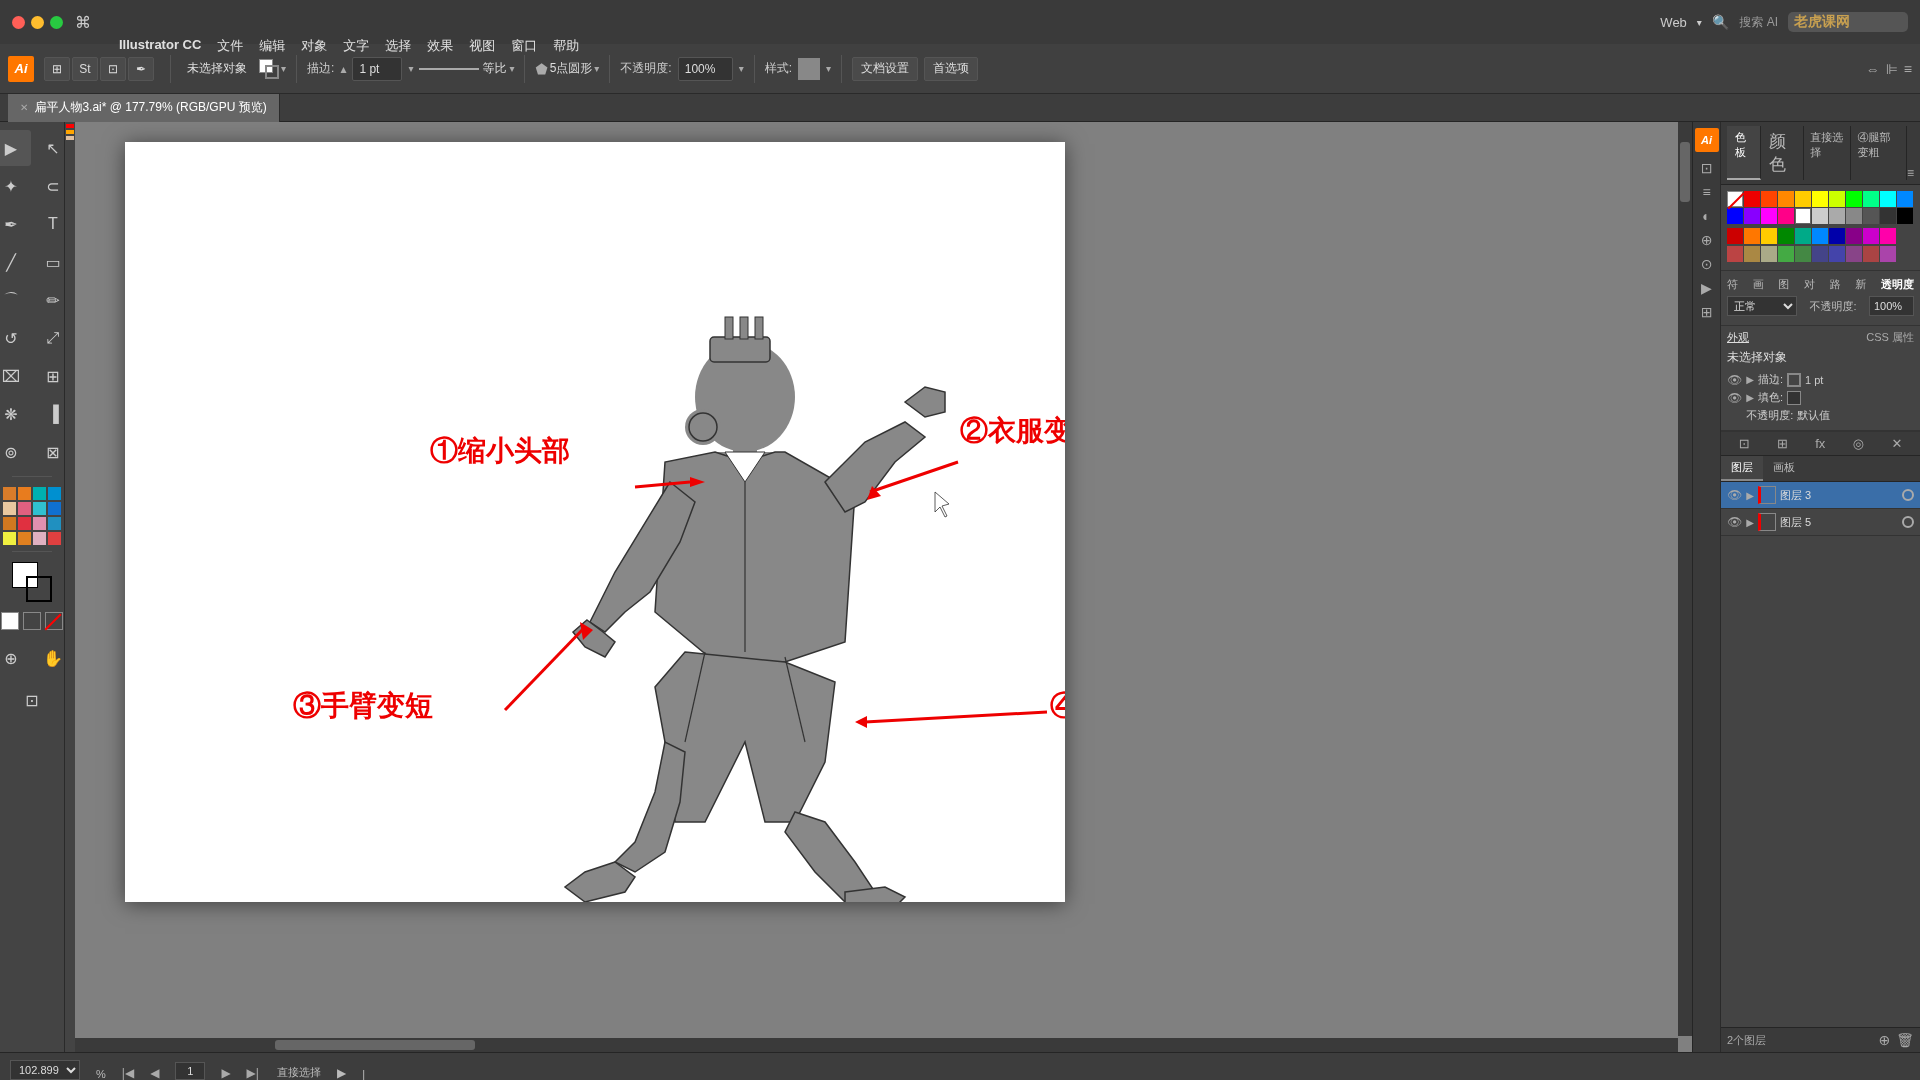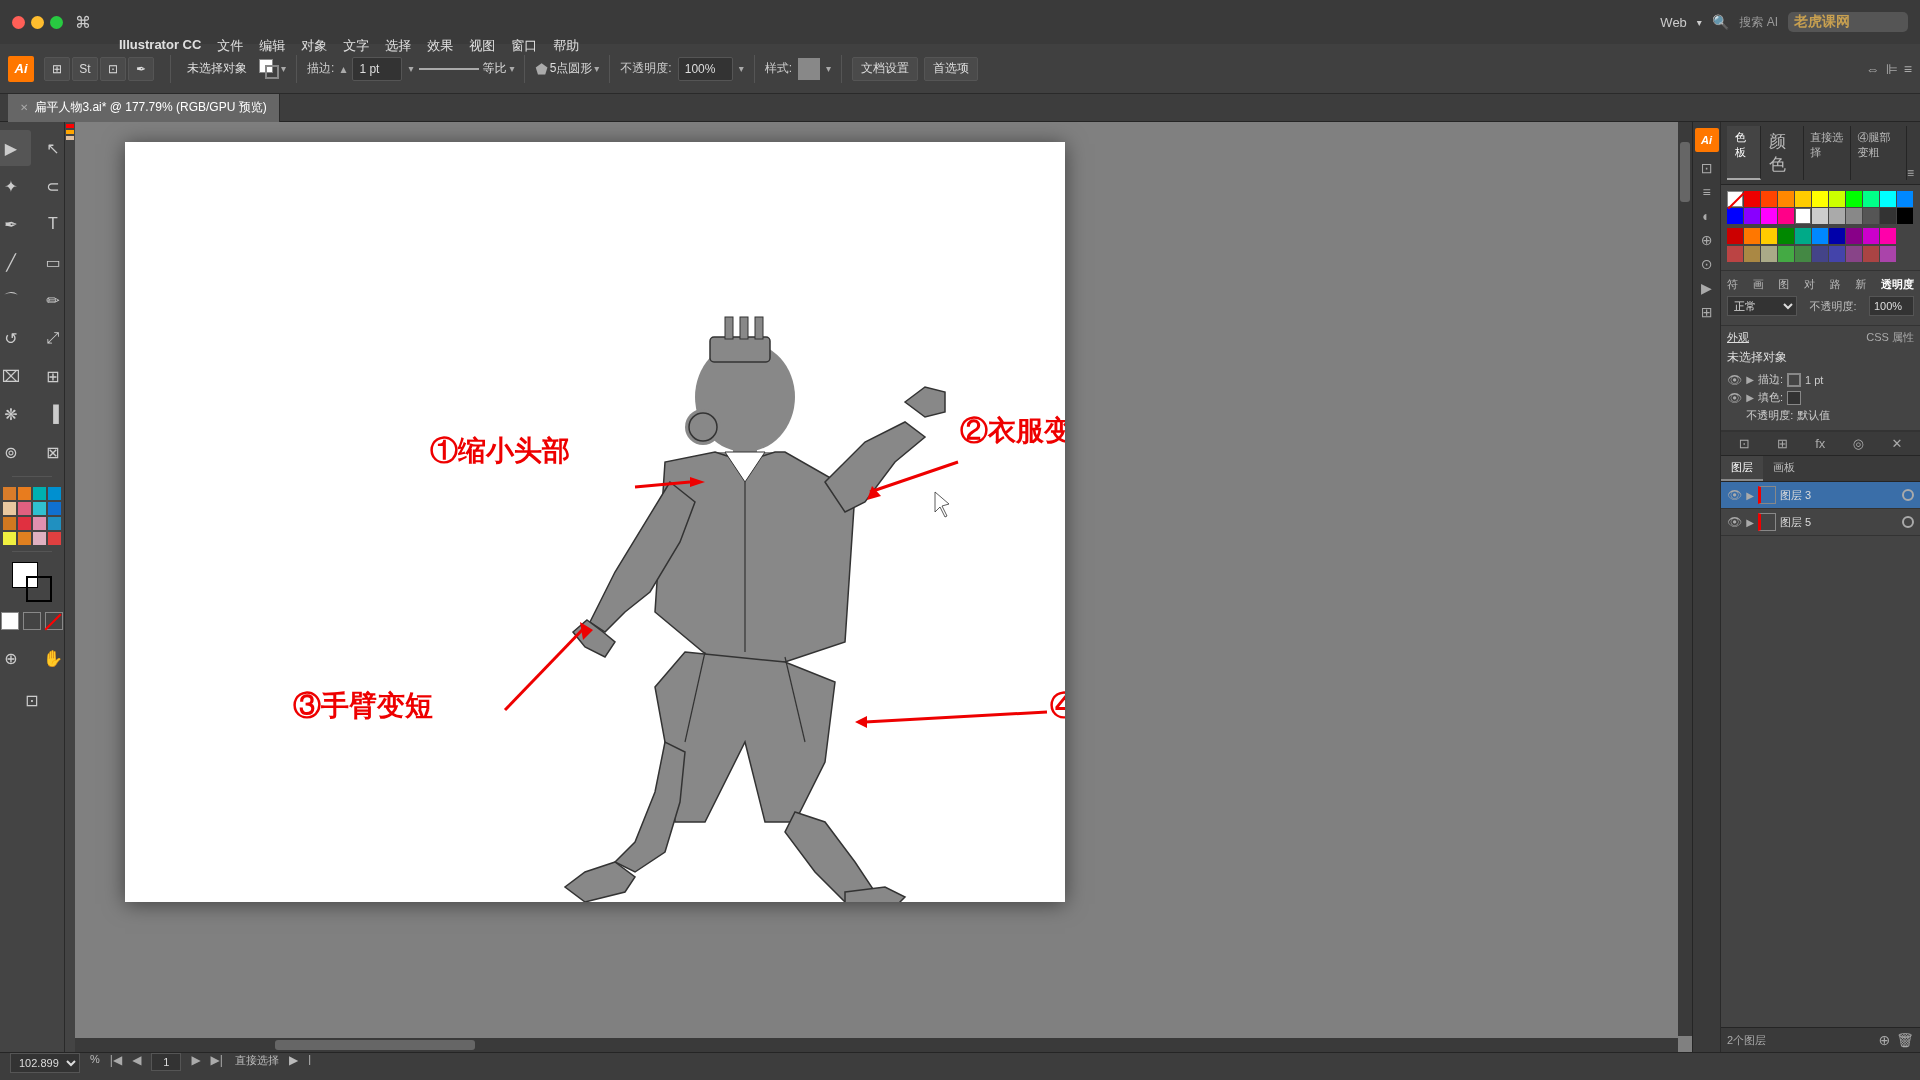--- a/index.html
+++ b/index.html
@@ -139,21 +139,21 @@
       padding: 5px 8px; cursor: pointer; color: #bbb; border-right: 1px solid #252525;
     }
     #right-panel .panel-tab.active { color: #fff; background: #444; }
     .color-panel { padding: 6px; }
     .panel-section { border-top: 1px solid #333; padding: 6px; }
     .panel-input { background: #333; border: 1px solid #555; color: #ddd; height: 20px; padding: 0 4px; font-size: 11px; width: 60px; }
 
     
     #bottombar {
       height: 28px; background: #3d3d3d; border-top: 1px solid #252525;
-      display: flex; align-items: flex-start; padding: 0 10px; gap: 10px; font-size: 11px; color: #bbb;
+      display: flex; align-items: flex-end; padding: 0 10px; gap: 16px; font-size: 11px; color: #bbb;
     }
     .bottom-select { background: #333; border: 1px solid #555; color: #ddd; height: 20px; font-size: 11px; padding: 0 4px; }
 
     
     #panel-icon-col {
       width: 28px; background: #3a3a3a; border-left: 1px solid #252525;
       display: flex; flex-direction: column; align-items: center; padding: 6px 0; gap: 8px;
       flex-shrink: 0;
     }
     .pi-icon { font-size: 14px; color: #aaa; cursor: pointer; text-align: center; }

